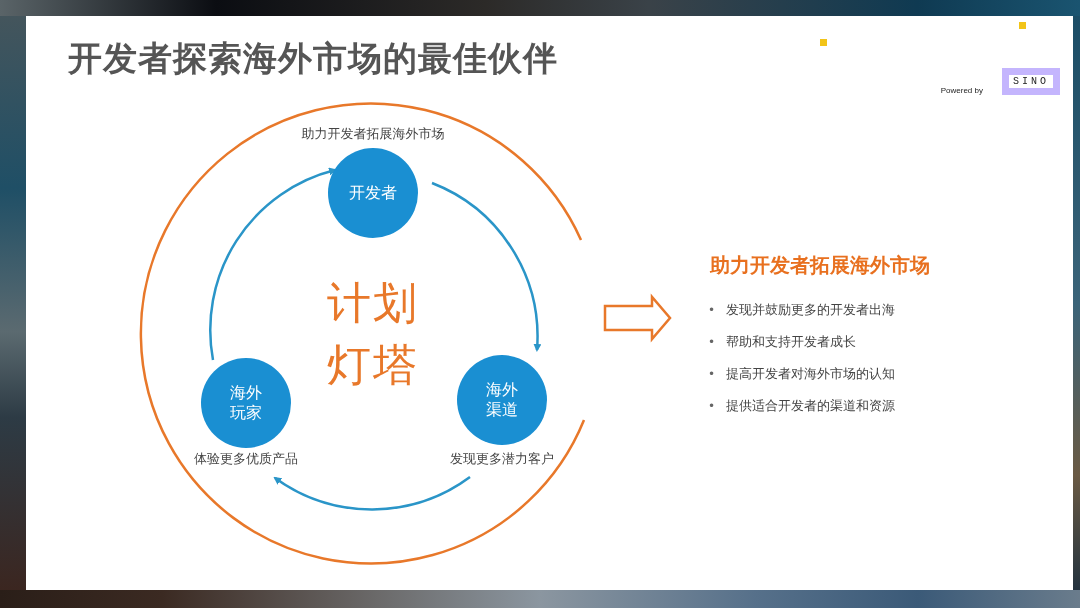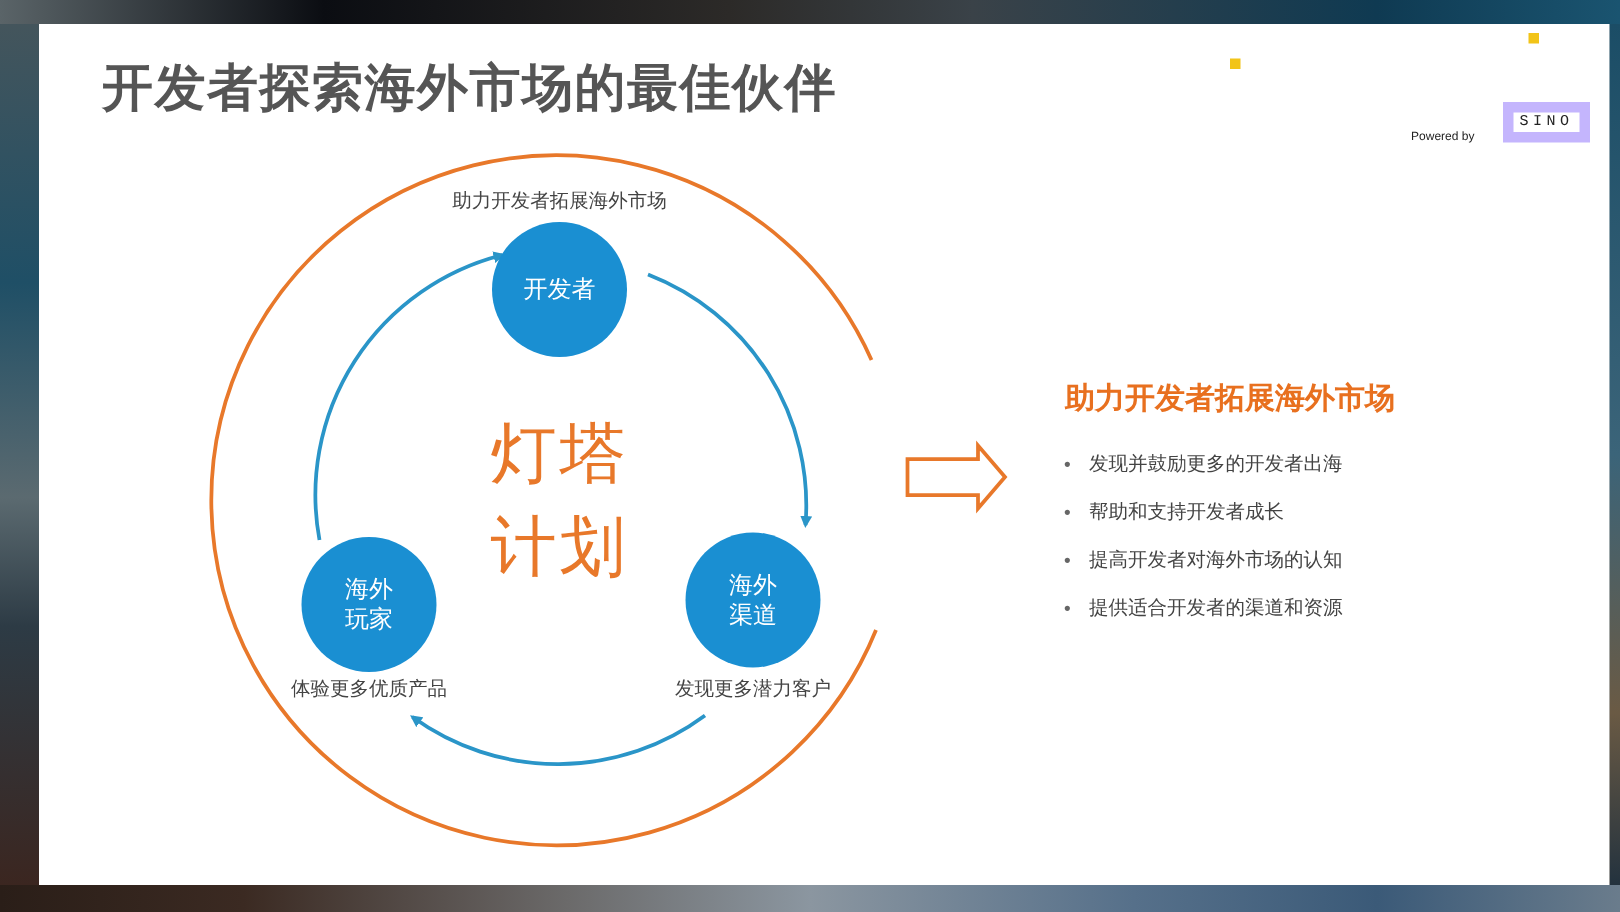--- a/index.html
+++ b/index.html
@@ -141,22 +141,22 @@
   <div>
     <span>海外</span>
     <span>渠道</span>
   </div>
 </div>
 
 <div class="caption" style="left:246px; top:450px;">体验更多优质产品</div>
 <div class="caption" style="left:502px; top:450px;">发现更多潜力客户</div>
 
 <div class="center-text">
+  <div>计划</div>
   <div>灯塔</div>
-  <div>计划</div>
 </div>
 
 <div class="right-title">助力开发者拓展海外市场</div>
 
 <ul class="bullets">
   <li>
     <span class="dot">•</span>
     <span>发现并鼓励更多的开发者出海</span>
   </li>
   <li>

